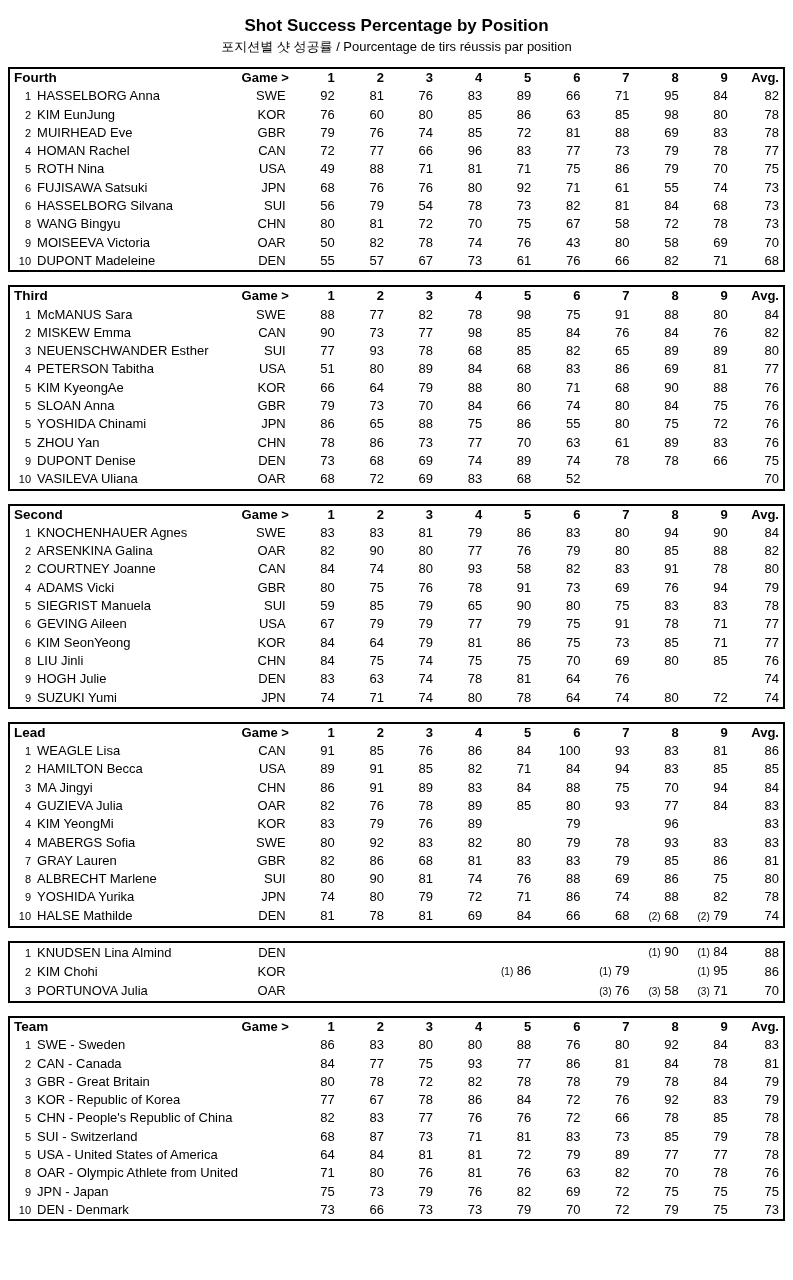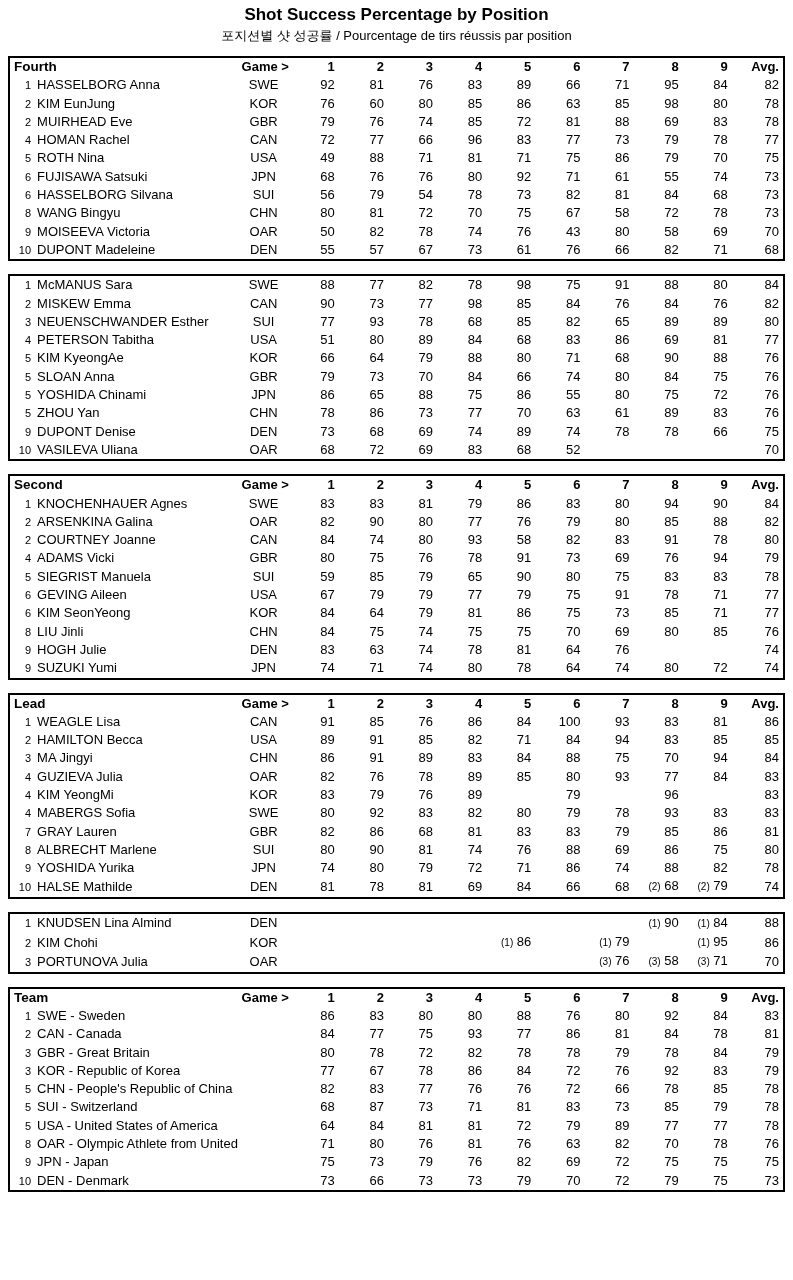--- a/index.html
+++ b/index.html
@@ -9,21 +9,21 @@
   }
   body {
     width: 793px;
     font-family: "Liberation Sans", sans-serif;
     color: #000;
   }
   .page-title {
     text-align: center;
     font-weight: bold;
     font-size: 17px;
-    padding-top: 5px;
+    padding-top: 16px;
     line-height: 20px;
   }
   .page-subtitle {
     text-align: center;
     font-size: 13px;
     line-height: 17px;
     margin-top: 2px;
   }
   #sections {
     padding: 12px 8px 0 8px;
@@ -56,21 +56,21 @@
   td.rank {
     text-align: right;
     font-size: 11px;
     color: #000;
     padding-right: 2px;
   }
   td.name {
     text-align: left;
   }
   td.country {
-    text-align: center;
+    text-align: right;
   }
   td.num, th.num {
     text-align: right;
   }
   span.note {
     font-size: 10px;
     color: #000;
   }
 </style>
 </head>
@@ -273,20 +273,34 @@
         <col style="width:49px">
         <col style="width:49px">
         <col style="width:49px">
         <col style="width:49px">
         <col style="width:49px">
         <col style="width:49px">
         <col style="width:49px">
         <col style="width:52px">
       </colgroup>
       <tbody>
+        <tr class="head">
+          <th class="section-title" colspan="2">Third</th>
+          <th class="gamehdr">Game &gt;</th>
+          <th class="num">1</th>
+          <th class="num">2</th>
+          <th class="num">3</th>
+          <th class="num">4</th>
+          <th class="num">5</th>
+          <th class="num">6</th>
+          <th class="num">7</th>
+          <th class="num">8</th>
+          <th class="num">9</th>
+          <th class="num">Avg.</th>
+        </tr>
         <tr>
           <td class="rank">1</td>
           <td class="name">McMANUS Sara</td>
           <td class="country">SWE</td>
           <td class="num">88</td>
           <td class="num">77</td>
           <td class="num">82</td>
           <td class="num">78</td>
           <td class="num">98</td>
           <td class="num">75</td>

